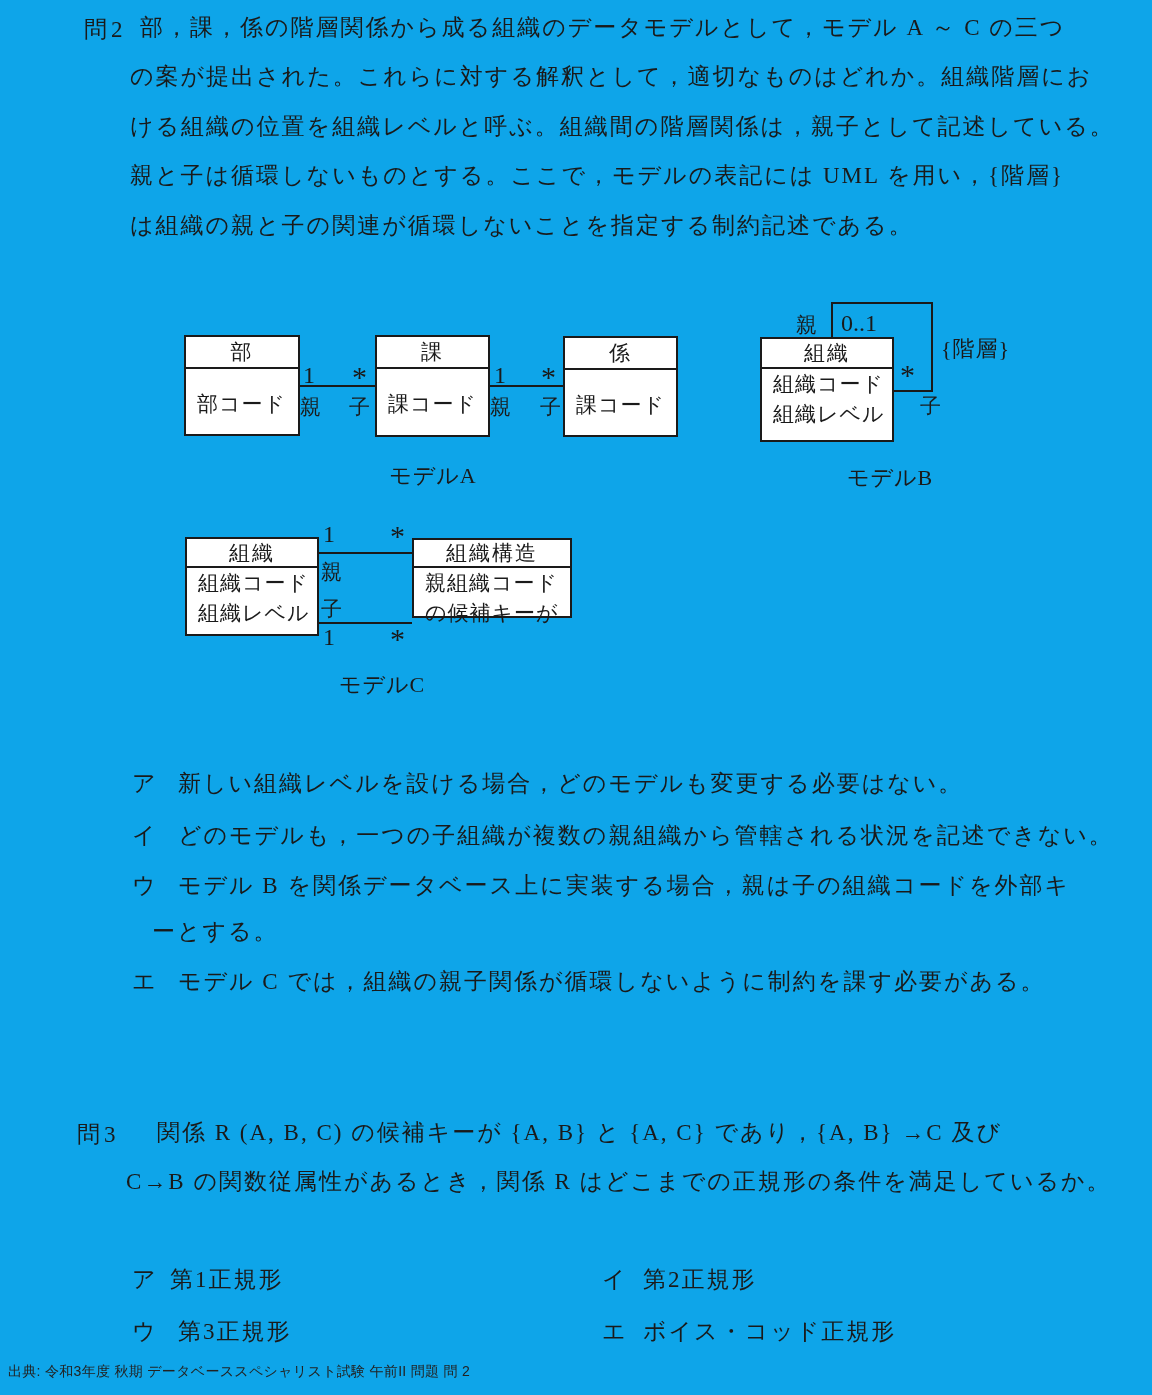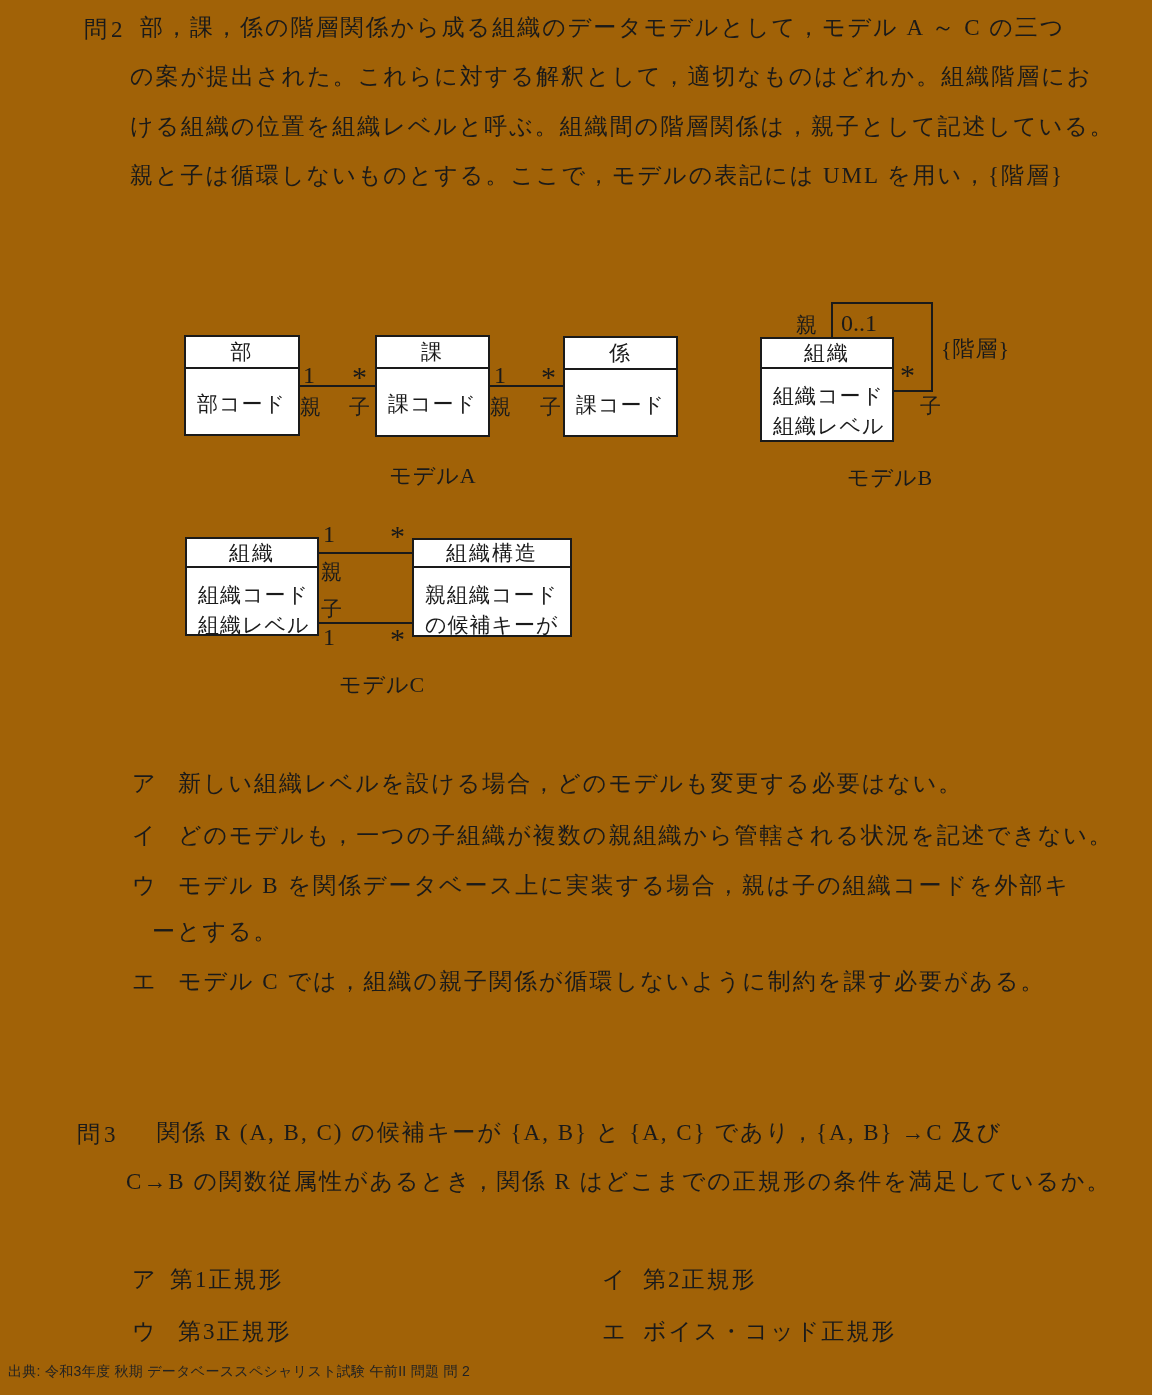--- a/index.html
+++ b/index.html
@@ -1,36 +1,36 @@
 <!DOCTYPE html>
 <html><head>
 <meta charset="utf-8">
 <style>
   * { margin:0; padding:0; box-sizing:border-box; }
   html,body { background:#ffffff; }
   .page {
     position:relative; width:1152px; height:1395px;
-    background:#a16207; color:#1a1a1a;
+    background:#0ea5e9; color:#1a1a1a;
     font-family:"Liberation Serif","DejaVu Serif",serif;
     overflow:hidden;
   }
   .abs { position:absolute; white-space:nowrap; }
   .body-text { font-size:23px; letter-spacing:2px; line-height:1.25; }
   .qlabel { font-size:23px; letter-spacing:4px; }
   .marker { font-size:23px; }
   .choice-text { font-size:23px; letter-spacing:2px; }
   .uml-box { position:absolute; border:2px solid #1a1a1a; background:#fff; }
   .uml-head {
     border-bottom:2px solid #1a1a1a; text-align:center;
     font-size:21px; letter-spacing:2px;
     display:flex; align-items:center; justify-content:center;
   }
   .uml-attrs { font-size:21px; letter-spacing:1px; padding-left:11px; }
   .attrs-one { padding-top:22px; line-height:26px; }
-  .attrs-two { padding-top:12px; line-height:30px; }
+  .attrs-two { padding-top:0; line-height:30px; }
   .hline { position:absolute; height:2px; background:#1a1a1a; }
   .vline { position:absolute; width:2px; background:#1a1a1a; }
   .mult { position:absolute; font-size:24px; white-space:nowrap; }
   .star { position:absolute; font-size:30px; line-height:1; white-space:nowrap; }
   .role { position:absolute; font-size:21px; white-space:nowrap; }
   .caption { position:absolute; font-size:22px; letter-spacing:1px; text-align:center; white-space:nowrap; }
   .constraint { position:absolute; font-size:22px; letter-spacing:1px; white-space:nowrap; }
   .footer {
     position:absolute; font-size:14px; letter-spacing:0.3px; color:#222;
     font-family:"Liberation Sans","DejaVu Sans",sans-serif; white-space:nowrap;
@@ -39,20 +39,21 @@
 </head>
 <body>
 
 <div class="page">
 
   <div class="abs qlabel" style="left:84px;top:14px">問2</div>
   <div class="abs body-text" style="left:140px;top:14px">部，課，係の階層関係から成る組織のデータモデルとして，モデル A ～ C の三つ</div>
   <div class="abs body-text" style="left:130px;top:113px">ける組織の位置を組織レベルと呼ぶ。組織間の階層関係は，親子として記述している。</div>
   <div class="abs body-text" style="left:130px;top:63px">の案が提出された。これらに対する解釈として，適切なものはどれか。組織階層にお</div>
   <div class="abs body-text" style="left:130px;top:162px">親と子は循環しないものとする。ここで，モデルの表記には UML を用い，{階層}</div>
+  <div class="abs body-text" style="left:130px;top:212px">は組織の親と子の関連が循環しないことを指定する制約記述である。</div>
 
   <div class="uml-box" style="left:184px;top:335px;width:116px;height:101px">
     <div class="uml-head" style="height:32px">部</div>
     <div class="uml-attrs attrs-one">部コード</div>
   </div>
   <div class="uml-box" style="left:375px;top:335px;width:115px;height:102px">
     <div class="uml-head" style="height:32px">課</div>
     <div class="uml-attrs attrs-one">課コード</div>
   </div>
   <div class="uml-box" style="left:563px;top:336px;width:115px;height:101px">
@@ -95,21 +96,21 @@
 
   <div class="caption" style="left:822px;top:463px;width:136px">モデルB</div>
 
   <div class="uml-box" style="left:185px;top:537px;width:134px;height:99px">
     <div class="uml-head" style="height:29px">組織</div>
     <div class="uml-attrs attrs-two">
       <div>組織コード</div>
       <div>組織レベル</div>
     </div>
   </div>
-  <div class="uml-box" style="left:412px;top:538px;width:160px;height:99px">
+  <div class="uml-box" style="left:412px;top:538px;width:160px;height:80px">
     <div class="uml-head" style="height:28px">組織構造</div>
     <div class="uml-attrs attrs-two">
       <div>親組織コード</div>
       <div>の候補キーが</div>
     </div>
   </div>
 
   <div class="hline" style="left:319px;top:552px;width:93px"></div>
   <div class="mult" style="left:323px;top:521px">1</div>
   <div class="star" style="left:390px;top:521px">*</div>

